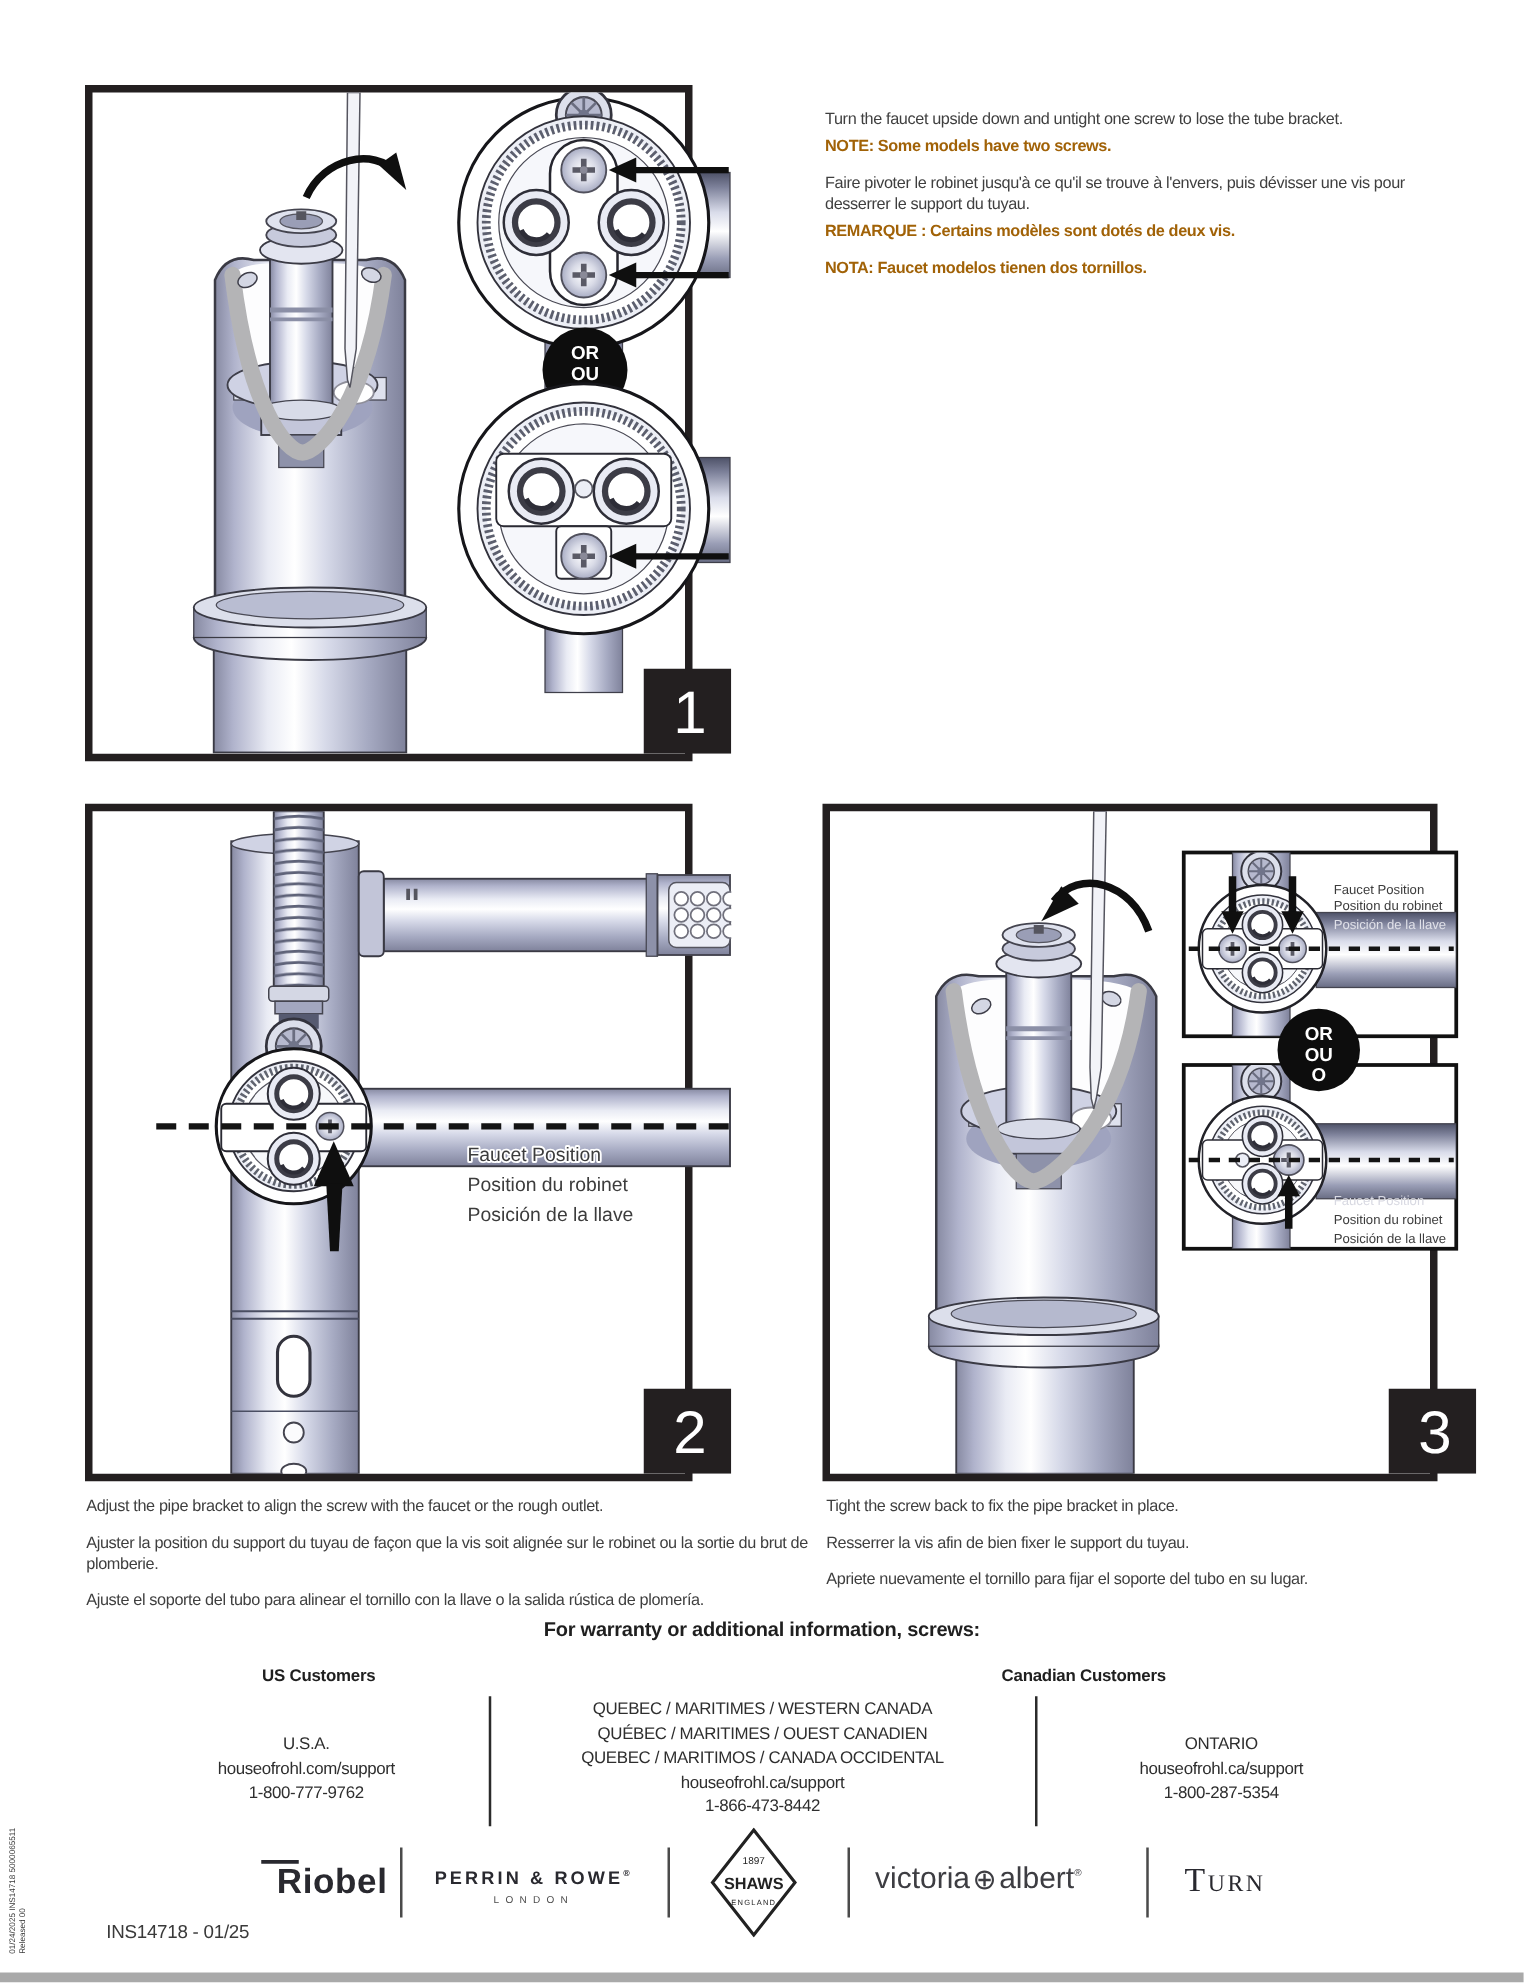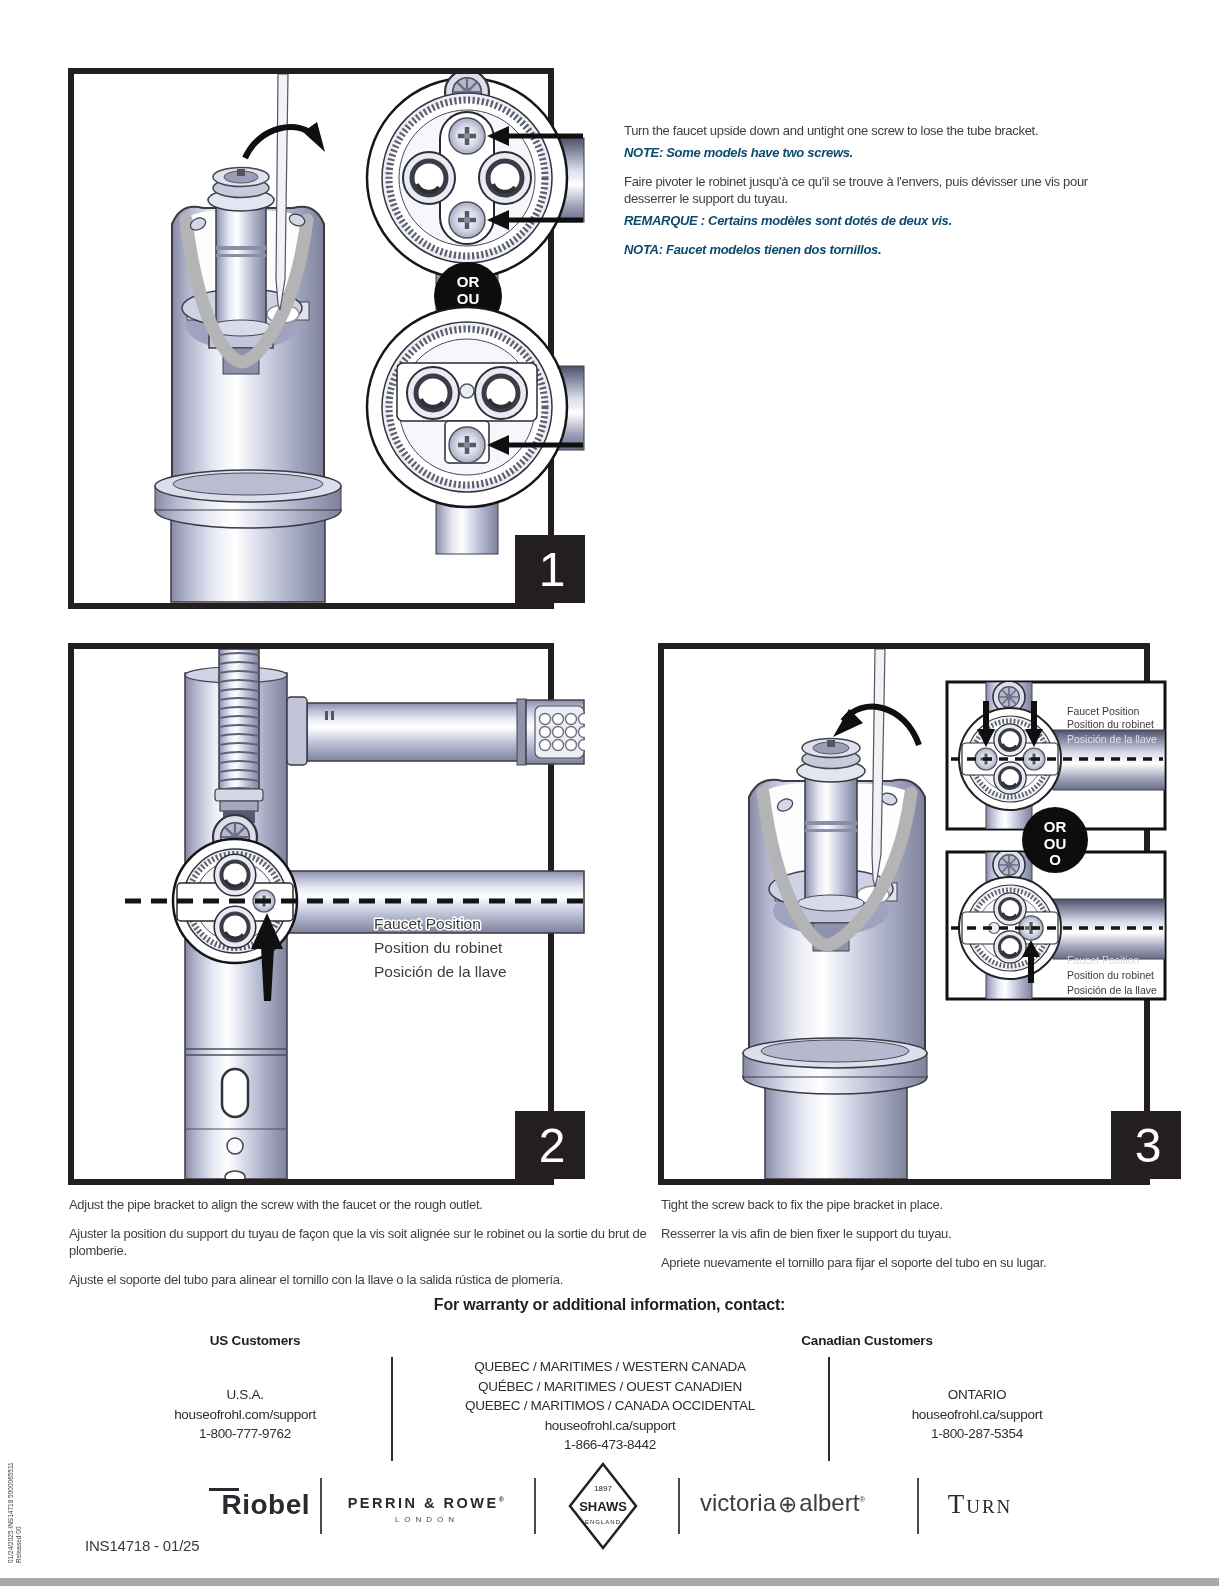--- a/index.html
+++ b/index.html
@@ -5,22 +5,22 @@
   html,body{margin:0;padding:0;background:#ffffff;}
   body{width:1219px;height:1586px;position:relative;font-family:"Liberation Sans",sans-serif;color:#3a3a3a;overflow:hidden;}
   .fig{position:absolute;border:6px solid #231f20;background:#fff;box-sizing:border-box;padding-left:37px;}
   #fig1{left:68px;top:68px;width:486px;height:541px;}
   #fig2{left:68px;top:643px;width:486px;height:542px;}
   #fig3{left:658px;top:643px;width:492px;height:542px;}
   .fig svg{display:block;}
   svg text{font-family:"Liberation Sans",sans-serif;}
   .step-text{position:absolute;font-size:13px;line-height:17px;letter-spacing:-0.3px;color:#3f3f3f;}
   .step-text p{margin:0 0 5px 0;}
-  .step-text p.note{font-weight:bold;color:#0c4a6e;margin:0 0 12px 0;font-style:italic;}
-  #text1{left:624px;top:86px;width:510px;margin-top:36px;}
+  .step-text p.note{font-weight:bold;color:#a16207;margin:0 0 12px 0;}
+  #text1{left:660px;top:86px;width:510px;}
   #text2{left:69px;top:1196px;width:600px;}
   #text3{left:661px;top:1196px;width:530px;}
   .warranty-title{position:absolute;left:0;top:1296px;width:1219px;text-align:center;font-size:16px;font-weight:bold;letter-spacing:-0.2px;color:#1f1f1f;}
   .col-header{position:absolute;font-size:13.5px;font-weight:bold;color:#1f1f1f;text-align:center;letter-spacing:-0.2px;}
   #us-header{left:130px;top:1333px;width:250px;}
   #ca-header{left:742px;top:1333px;width:250px;}
   .contact-col{position:absolute;text-align:center;font-size:13.5px;line-height:19.5px;letter-spacing:-0.3px;color:#2e2e2e;}
   #col-us{left:100px;top:1385px;width:290px;}
   #col-qc{left:396px;top:1357px;width:428px;}
   #col-on{left:832px;top:1385px;width:290px;}
@@ -422,21 +422,21 @@
   <p style="margin-bottom:12px">Ajuster la position du support du tuyau de façon que la vis soit alignée sur le robinet ou la sortie du brut de plomberie.</p>
   <p>Ajuste el soporte del tubo para alinear el tornillo con la llave o la salida rústica de plomería.</p>
 </div>
 
 <div class="step-text" id="text3">
   <p style="margin-bottom:12px">Tight the screw back to fix the pipe bracket in place.</p>
   <p style="margin-bottom:12px">Resserrer la vis afin de bien fixer le support du tuyau.</p>
   <p>Apriete nuevamente el tornillo para fijar el soporte del tubo en su lugar.</p>
 </div>
 
-<div class="warranty-title">For warranty or additional information, contact:</div>
+<div class="warranty-title">For warranty or additional information, screws:</div>
 <div class="col-header" id="us-header">US Customers</div>
 <div class="col-header" id="ca-header">Canadian Customers</div>
 <div class="vdiv" id="vdiv1"></div>
 <div class="vdiv" id="vdiv2"></div>
 <div class="contact-col" id="col-us">
   <div>U.S.A.</div>
   <div>houseofrohl.com/support</div>
   <div>1-800-777-9762</div>
 </div>
 <div class="contact-col" id="col-qc">

